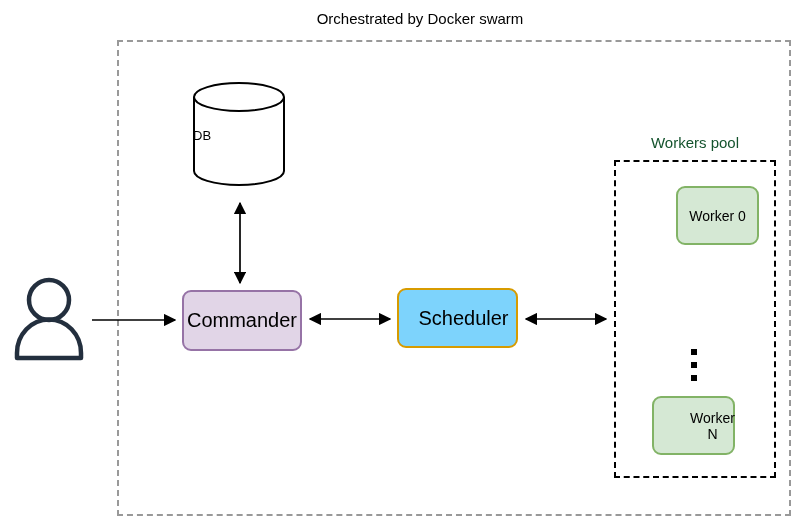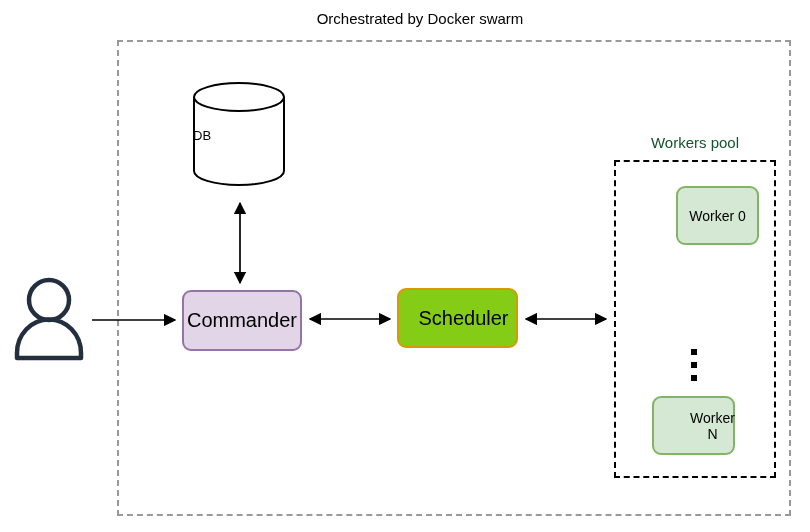--- a/index.html
+++ b/index.html
@@ -49,21 +49,21 @@
   }
   .commander {
     left: 182px; top: 290px;
     width: 120px; height: 61px;
     background: #E1D5E7;
     border: 2px solid #9673A6;
   }
   .scheduler {
     left: 397px; top: 288px;
     width: 121px; height: 60px;
-    background: #84cc16;
+    background: #7dd3fc;
     border: 2px solid #D79B00;
     padding-left: 12px;
   }
   .worker {
     width: 83px; height: 59px;
     background: #D5E8D4;
     border: 2px solid #82B366;
     font-size: 14px;
   }
   .worker-0 { left: 676px; top: 186px; }

